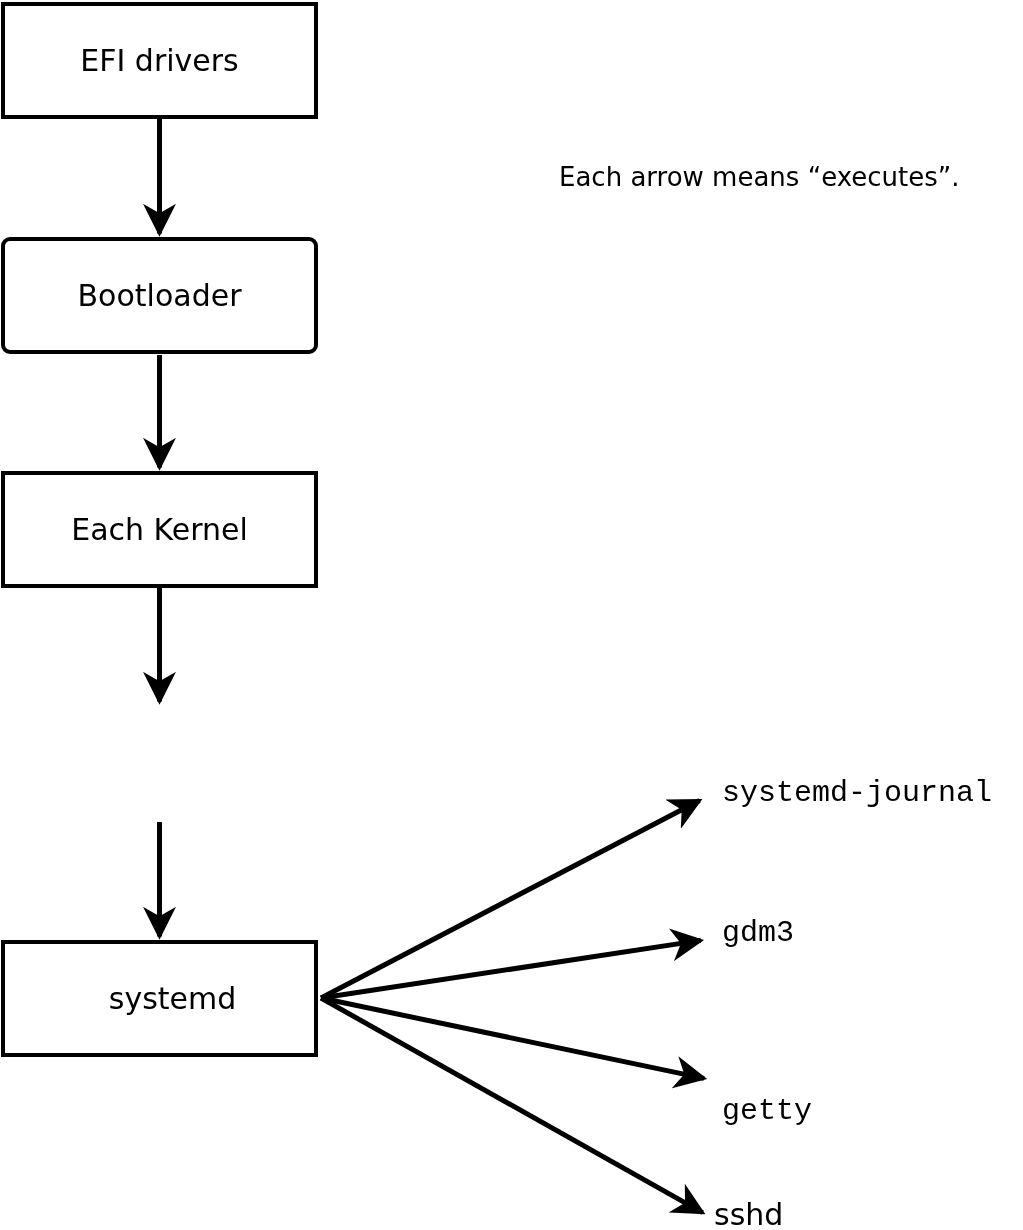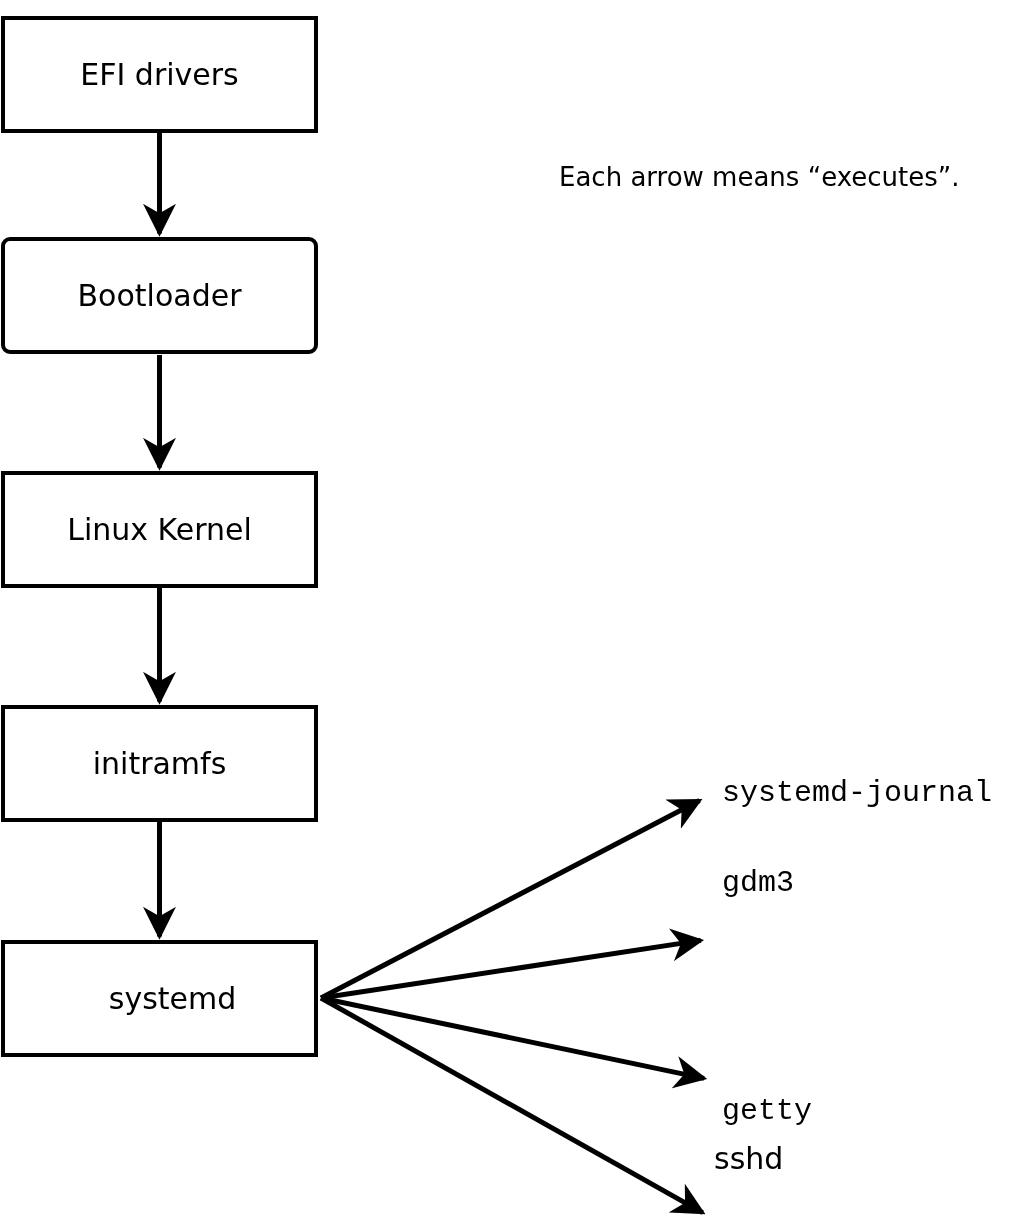--- a/index.html
+++ b/index.html
@@ -35,21 +35,21 @@
     display: flex;
     align-items: center;
     justify-content: center;
   }
   .node-box .node-label {
     font-family: "DejaVu Sans", sans-serif;
     font-size: 30px;
     line-height: 1;
     white-space: nowrap;
   }
-  .box-efi        { top: 16px; }
+  .box-efi        { top: 2px; }
   .box-bootloader { top: 237px; border-radius: 9px; }
   .box-kernel     { top: 471px; }
   .box-initramfs  { top: 705px; }
   .box-systemd    { top: 940px; padding-left: 26px; }
 
   .annotation {
     position: absolute;
     left: 559px;
     top: 164px;
     font-family: "DejaVu Sans", sans-serif;
@@ -58,23 +58,23 @@
     white-space: nowrap;
   }
   .spawn-label {
     position: absolute;
     font-family: Liberation Mono, monospace;
     font-size: 30px;
     line-height: 1;
     white-space: nowrap;
   }
   .label-journal { left: 722px; top: 778px; }
-  .label-gdm3    { left: 722px; top: 868px; }
+  .label-gdm3    { left: 722px; top: 918px; }
   .label-getty   { left: 722px; top: 1062px; margin-top: 34px; }
-  .label-sshd    { left: 714px; top: 1144px; font-family: "DejaVu Sans", sans-serif; }
+  .label-sshd    { left: 714px; top: 1200px; font-family: "DejaVu Sans", sans-serif; }
 </style>
 </head>
 <body>
 
 <div class="canvas">
 
   <svg class="arrow-layer" viewBox="0 0 1023 1230" xmlns="http://www.w3.org/2000/svg">
     <defs>
       <marker id="stealth" viewBox="0 0 10 10" refX="9" refY="5" markerWidth="6.6" markerHeight="6.6" orient="auto" markerUnits="strokeWidth">
         <path d="M 0 0 L 10 5 L 0 10 L 2.9 5 Z" fill="#000000"></path>
@@ -94,26 +94,23 @@
 
   <div class="node-box box-efi">
     <span class="node-label">EFI drivers</span>
   </div>
 
   <div class="node-box box-bootloader">
     <span class="node-label">Bootloader</span>
   </div>
 
   <div class="node-box box-kernel">
-    <span class="node-label">Linux Kernel</span>
+    <span class="node-label">Each Kernel</span>
   </div>
 
-  <div class="node-box box-initramfs">
-    <span class="node-label">initramfs</span>
-  </div>
 
   <div class="node-box box-systemd">
     <span class="node-label">systemd</span>
   </div>
 
   <div class="annotation">Each arrow means “executes”.</div>
 
   <div class="spawn-label label-journal">systemd-journal</div>
   <div class="spawn-label label-gdm3">gdm3</div>
   <div class="spawn-label label-getty">getty</div>

